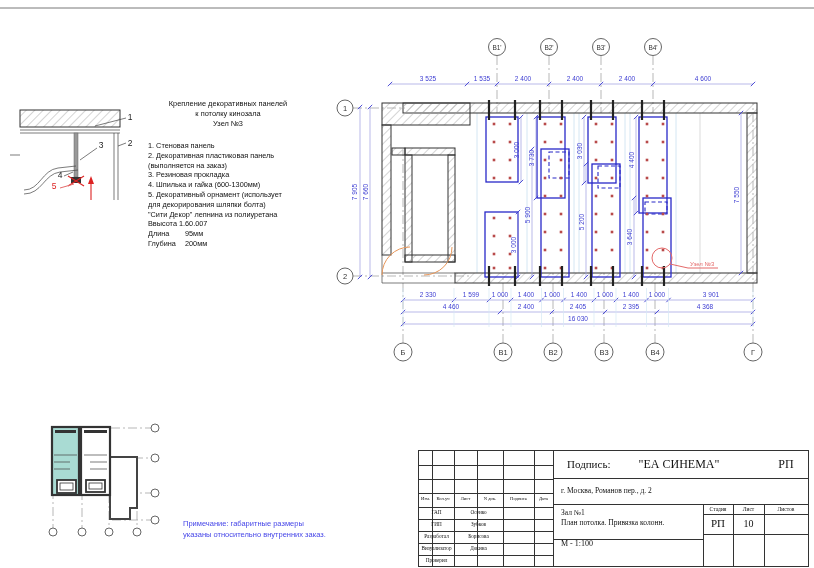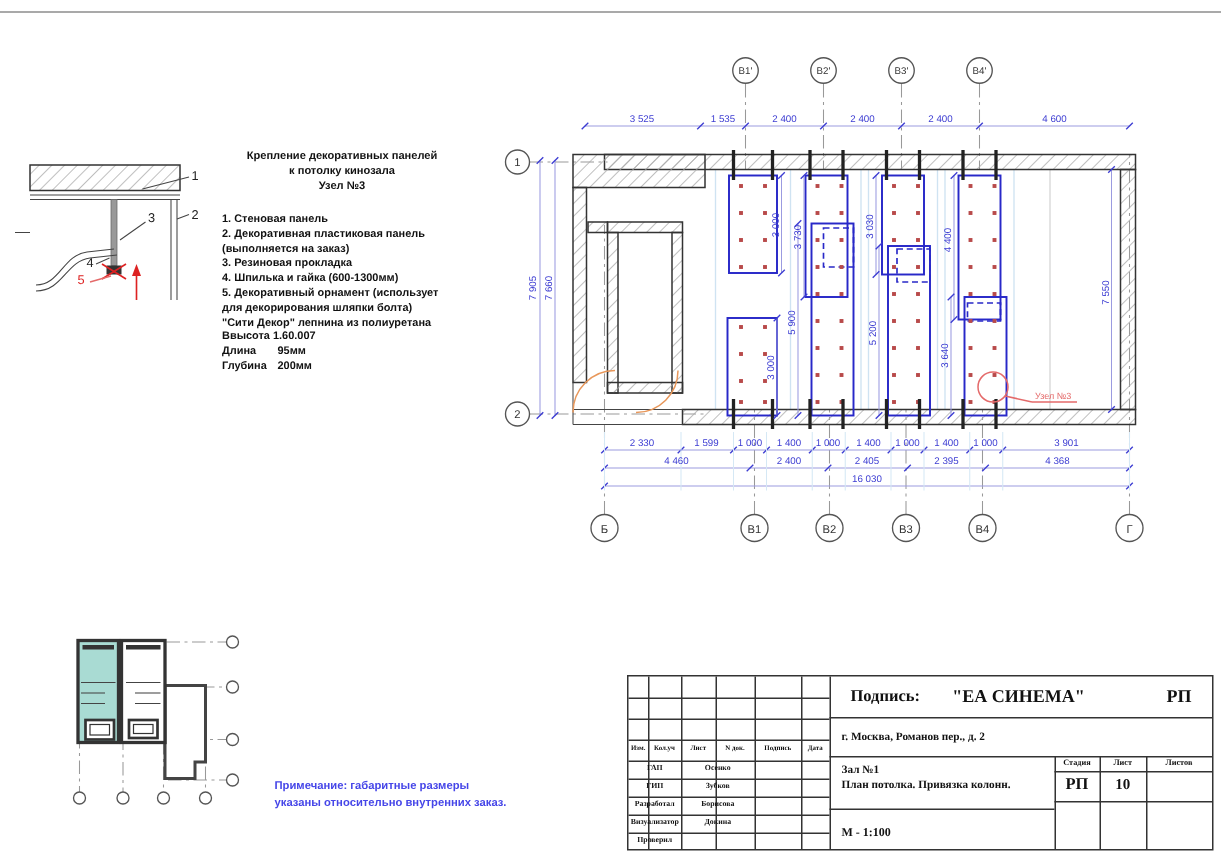--- a/index.html
+++ b/index.html
@@ -25,21 +25,21 @@
   .door{stroke:#e8975a;stroke-width:1;fill:none;}
   text{font-family:"Liberation Sans",sans-serif;}
   .dim{font-size:6.5px;fill:#3c3cd2;text-anchor:middle;}
   .axis{font-size:6.5px;fill:#333;text-anchor:middle;}
   .axisb{font-size:7.5px;fill:#333;text-anchor:middle;}
   .callout{font-size:8.5px;fill:#222;text-anchor:middle;}
   .calloutr{font-size:8.5px;fill:#dd2222;text-anchor:middle;}
   .nodetxt{font-size:6px;fill:#e46a6a;}
   .grayln{stroke:#555;stroke-width:0.8;}
   
-  .ov{position:absolute;font-weight:bold;}
+  .ov{position:absolute;}
   #detailTitle{left:145px;top:99px;width:166px;text-align:center;
                font-size:7.4px;line-height:10px;color:#111;}
   #detailList{left:148px;top:141px;width:200px;font-size:7.3px;line-height:9.8px;color:#111;}
   .specrow{display:flex;}
   .specrow .sl{width:37px;}
   #noteBox{left:183px;top:518px;font-size:7.5px;line-height:11px;color:#4646e8;}
   
   #tb{left:418px;top:450px;width:389px;height:115px;border:1px solid #333;
       font-family:"Liberation Serif",serif;color:#111;}
   #tb .hl,#tb .vl{position:absolute;background:#333;}
@@ -494,21 +494,21 @@
   <div class="t c" style="left:35px;top:94px;width:49px;font-size:5.2px">Докина</div>
   <div class="t c" style="left:0;top:106px;width:35px;font-size:5.2px">Проверил</div>
   <div class="t c" style="left:35px;top:106px;width:49px;font-size:5.2px"></div>
 
   <div class="t" style="left:148px;top:7px;font-size:11px">Подпись:</div>
   <div class="t c" style="left:200px;top:6px;width:120px;font-size:12px">"ЕА СИНЕМА"</div>
   <div class="t c" style="left:348px;top:6px;width:38px;font-size:12px">РП</div>
   <div class="t" style="left:142px;top:35px;font-size:7.5px">г. Москва, Романов пер., д. 2</div>
   <div class="t" style="left:142px;top:57px;font-size:7.5px">Зал №1</div>
   <div class="t" style="left:142px;top:67px;font-size:7.5px">План потолка. Привязка колонн.</div>
-  <div class="t" style="left:142px;top:99px;font-size:8px">М - 1:100</div>
+  <div class="t" style="left:142px;top:88px;font-size:8px">М - 1:100</div>
   <div class="t c" style="left:284px;top:55px;width:30px;font-size:5.5px">Стадия</div>
   <div class="t c" style="left:314px;top:55px;width:31px;font-size:5.5px">Лист</div>
   <div class="t c" style="left:345px;top:55px;width:44px;font-size:5.5px">Листов</div>
   <div class="t c" style="left:284px;top:66px;width:30px;font-size:11px">РП</div>
   <div class="t c" style="left:314px;top:67px;width:31px;font-size:10px">10</div>
   <div class="t c" style="left:345px;top:67px;width:44px;font-size:10px"></div>
 </div>
 
 </div>
 

